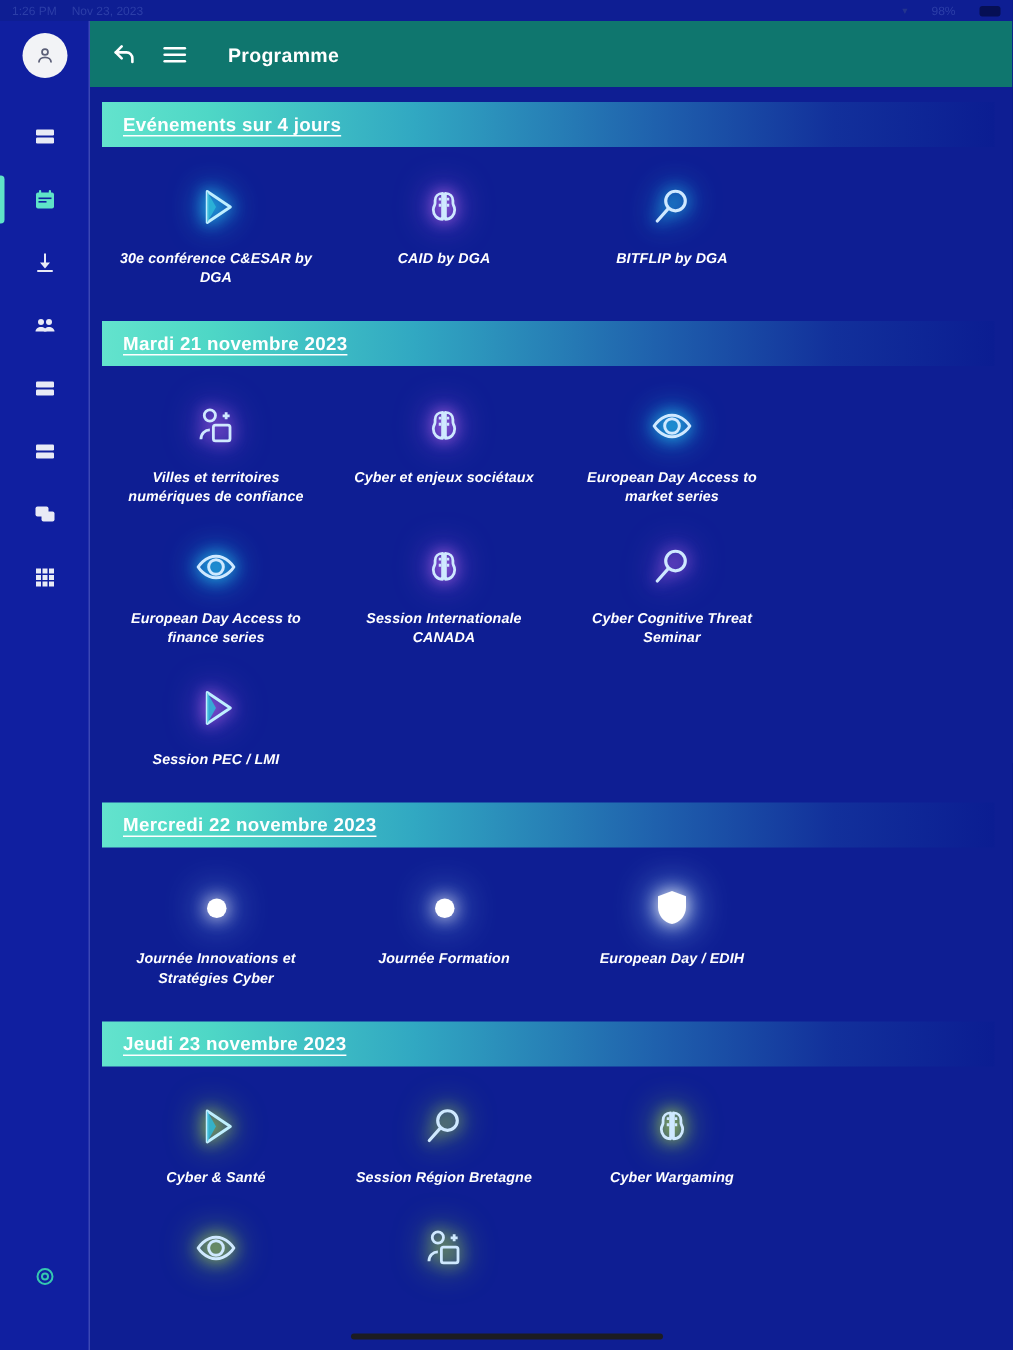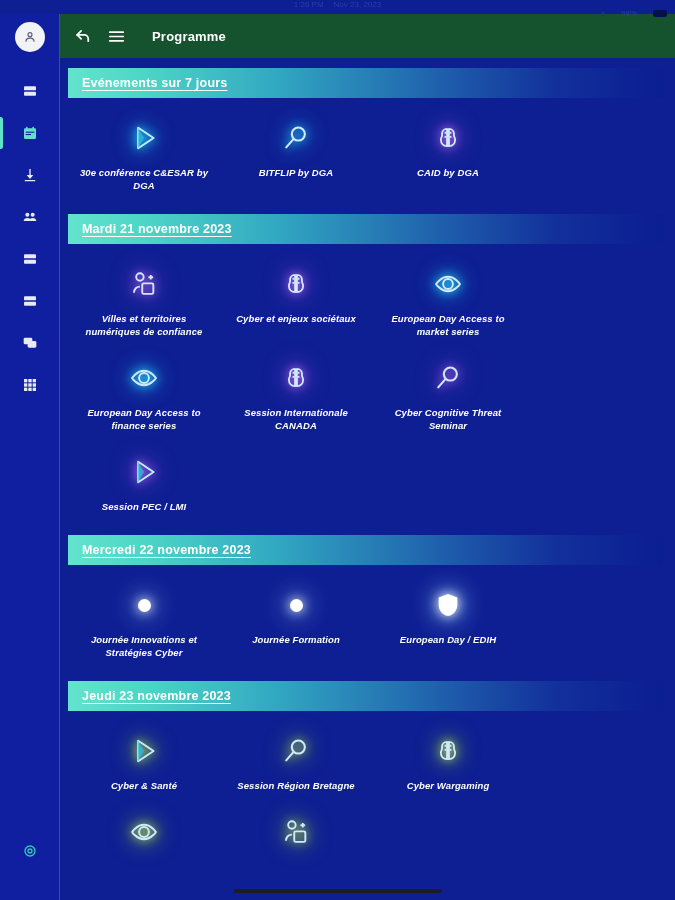--- a/index.html
+++ b/index.html
@@ -24,21 +24,20 @@
   .statusbar {
     position: absolute;
     top: 0; left: 0; right: 0;
     height: 14px;
     display: flex;
     align-items: center;
     padding: 0 8px;
     font-size: 8px;
     color: #2c3ea8;
     z-index: 40;
-    flex-direction: column;
   }
   .statusbar .sb-left { display: flex; gap: 10px; align-items: center; }
   .statusbar .sb-right { margin-left: auto; display: flex; gap: 16px; align-items: center; }
   .sb-batt {
     width: 14px; height: 7px;
     background: #060f55;
     border-radius: 2px;
     display: inline-block;
   }
   .sb-wifi { font-size: 7px; color: #23348f; }
@@ -96,21 +95,21 @@
   
   .topbar {
     position: absolute;
     top: 14px; left: 60px; right: 0;
     height: 44px;
     display: flex;
     align-items: center;
     gap: 14px;
     padding-left: 14px;
     z-index: 25;
-    background: #14532d;
+    background: #0f766e;
   }
   .topbar .tb-ic { color: #ffffff; display: flex; align-items: center; }
   .topbar .tb-ic svg { width: 19px; height: 19px; }
   .topbar .tb-title {
     color: #ffffff;
     font-size: 13px;
     font-weight: 600;
     margin-left: 12px;
     letter-spacing: .2px;
   }
@@ -336,50 +335,50 @@
           <path d="M3.5 17.5h17"></path>
       </svg>
     </span>
     <span class="tb-title">Programme</span>
   </div>
 
   <div class="content">
     <div id="sections-host">
         <div class="section">
           <div class="sec-header">
-            <span class="sec-title">Evénements sur 7 jours</span>
+            <span class="sec-title">Evénements sur 4 jours</span>
           </div>
           <div class="grid">
             <div class="tile">
               <div class="tile-ic glow-cy">
                 <svg viewBox="0 0 24 24" fill="none" stroke="#bfefff" stroke-width="1.7" stroke-linejoin="round">
                   <path d="M7 3.2 20.2 12 7 20.8z"></path>
                   <path d="M7 3.2 12 12 7 20.8z" fill="#2fb8d8" stroke="none" opacity=".85"></path>
                 </svg>
               </div>
               <div class="tile-label">30e conférence C&amp;ESAR by DGA</div>
-            </div>
-            <div class="tile">
-              <div class="tile-ic glow-cy">
-                <svg viewBox="0 0 24 24" fill="none" stroke="#cfe9ff" stroke-width="1.8" stroke-linecap="round">
-                  <circle cx="14" cy="8.6" r="5.6"></circle>
-                  <path d="M9.6 13.2 3.6 20"></path>
-                </svg>
-              </div>
-              <div class="tile-label">BITFLIP by DGA</div>
             </div>
             <div class="tile">
               <div class="tile-ic glow-pk">
                 <svg viewBox="0 0 24 24" fill="none" stroke="#cfe9ff" stroke-width="1.6" stroke-linejoin="round">
                   <path d="M11.2 4.2c-2.6 0-4.3 1.8-4.3 4.2 0 1 .2 1.7-.3 2.6-.5.9-.7 1.6-.7 2.6 0 3 2.1 5.4 5.3 5.4z"></path>
                   <path d="M12.8 4.2c2.6 0 4.3 1.8 4.3 4.2 0 1-.2 1.7.3 2.6.5.9.7 1.6.7 2.6 0 3-2.1 5.4-5.3 5.4z"></path>
                   <path d="M9 7.5h1.4M9 11h1.4M13.6 7.5H15M13.6 11H15"></path>
                 </svg>
               </div>
               <div class="tile-label">CAID by DGA</div>
+            </div>
+            <div class="tile">
+              <div class="tile-ic glow-cy">
+                <svg viewBox="0 0 24 24" fill="none" stroke="#cfe9ff" stroke-width="1.8" stroke-linecap="round">
+                  <circle cx="14" cy="8.6" r="5.6"></circle>
+                  <path d="M9.6 13.2 3.6 20"></path>
+                </svg>
+              </div>
+              <div class="tile-label">BITFLIP by DGA</div>
             </div>
           </div>
         </div>
         <div class="section">
           <div class="sec-header">
             <span class="sec-title">Mardi 21 novembre 2023</span>
           </div>
           <div class="grid">
             <div class="tile">
               <div class="tile-ic glow-pk">

